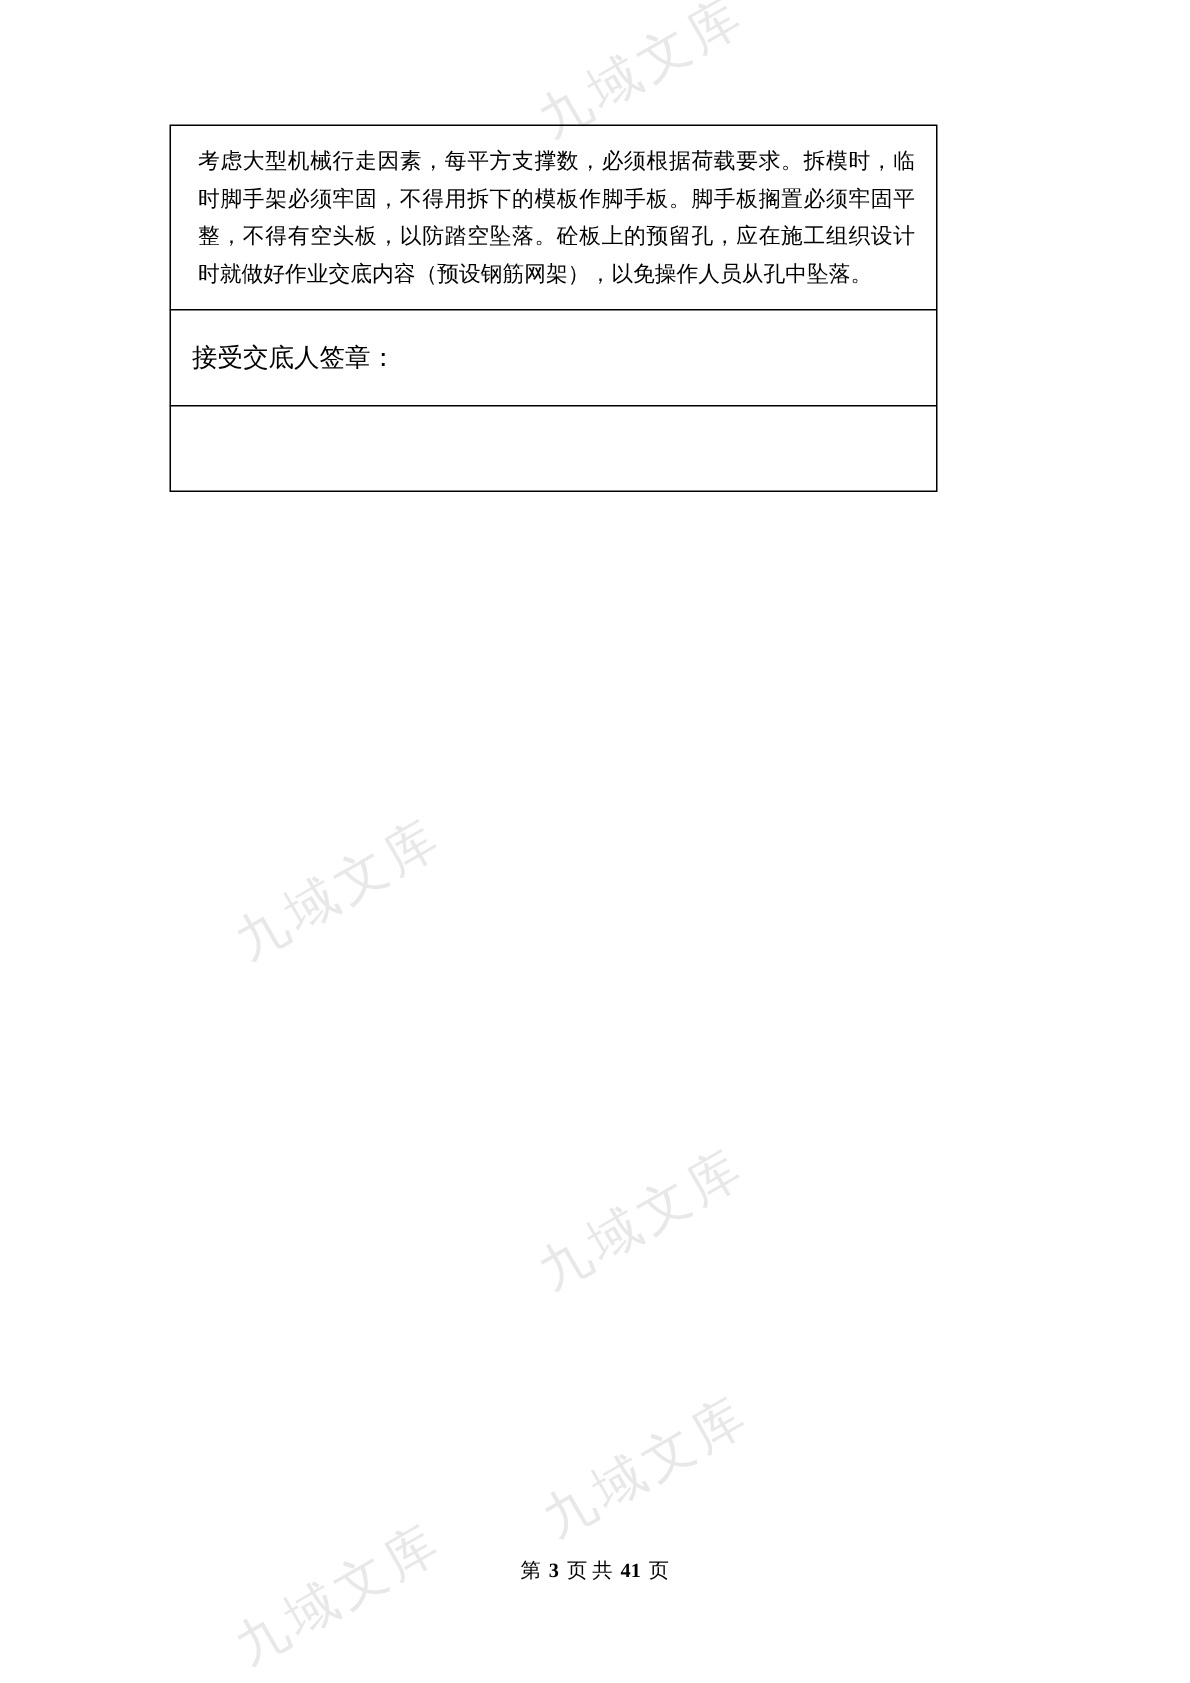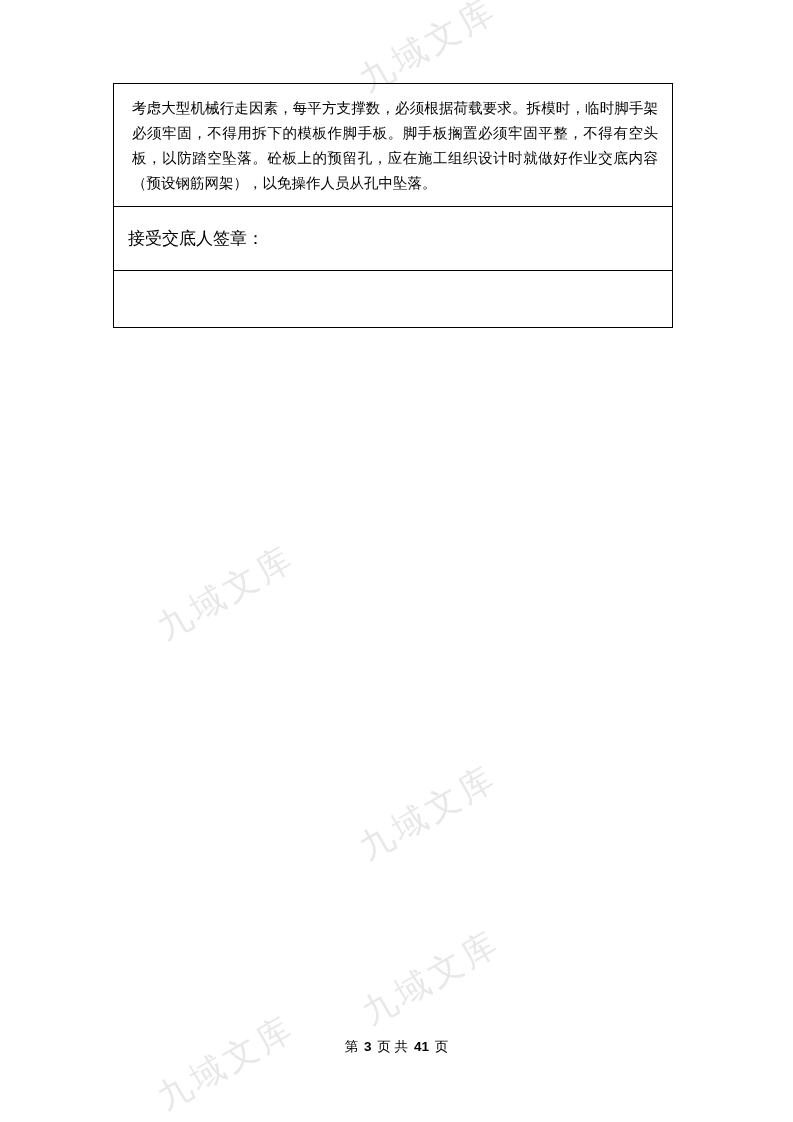--- a/index.html
+++ b/index.html
@@ -41,21 +41,21 @@
   .wm2 { left: 150px; top: 570px; }
   .wm3 { left: 352px; top: 790px; }
   .wm4 { left: 150px; top: 1040px; }
   .wm5 { left: 355px; top: 955px; }
 
   
   .doc-table {
     position: absolute;
     left: 113px;
     top: 83px;
-    width: 560px;
+    width: 512px;
     border: 1px solid #000000;
     box-sizing: border-box;
     z-index: 2;
     background: transparent;
   }
   .row {
     box-sizing: border-box;
   }
   .row + .row {
     border-top: 1px solid #000000;
@@ -101,21 +101,21 @@
   }
 
   
   .footer {
     position: absolute;
     left: 0;
     top: 1038px;
     width: 793px;
     text-align: center;
     font-size: 13.5px;
-    font-family: Liberation Sans, sans-serif;
+    font-family: Liberation Serif, serif;
     z-index: 2;
   }
   .footer .num {
     font-weight: bold;
     padding: 0 2px;
   }
 </style>
 </head>
 <body>
 

